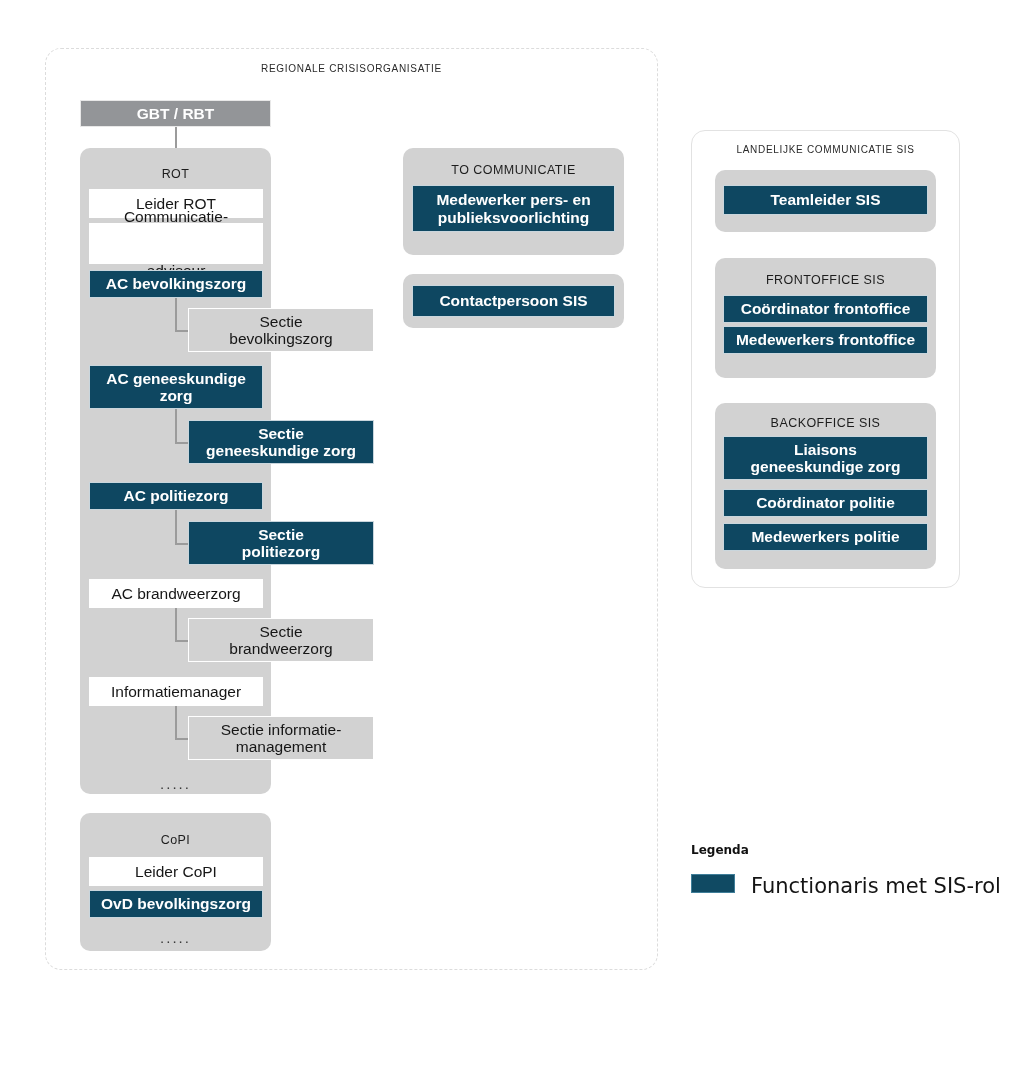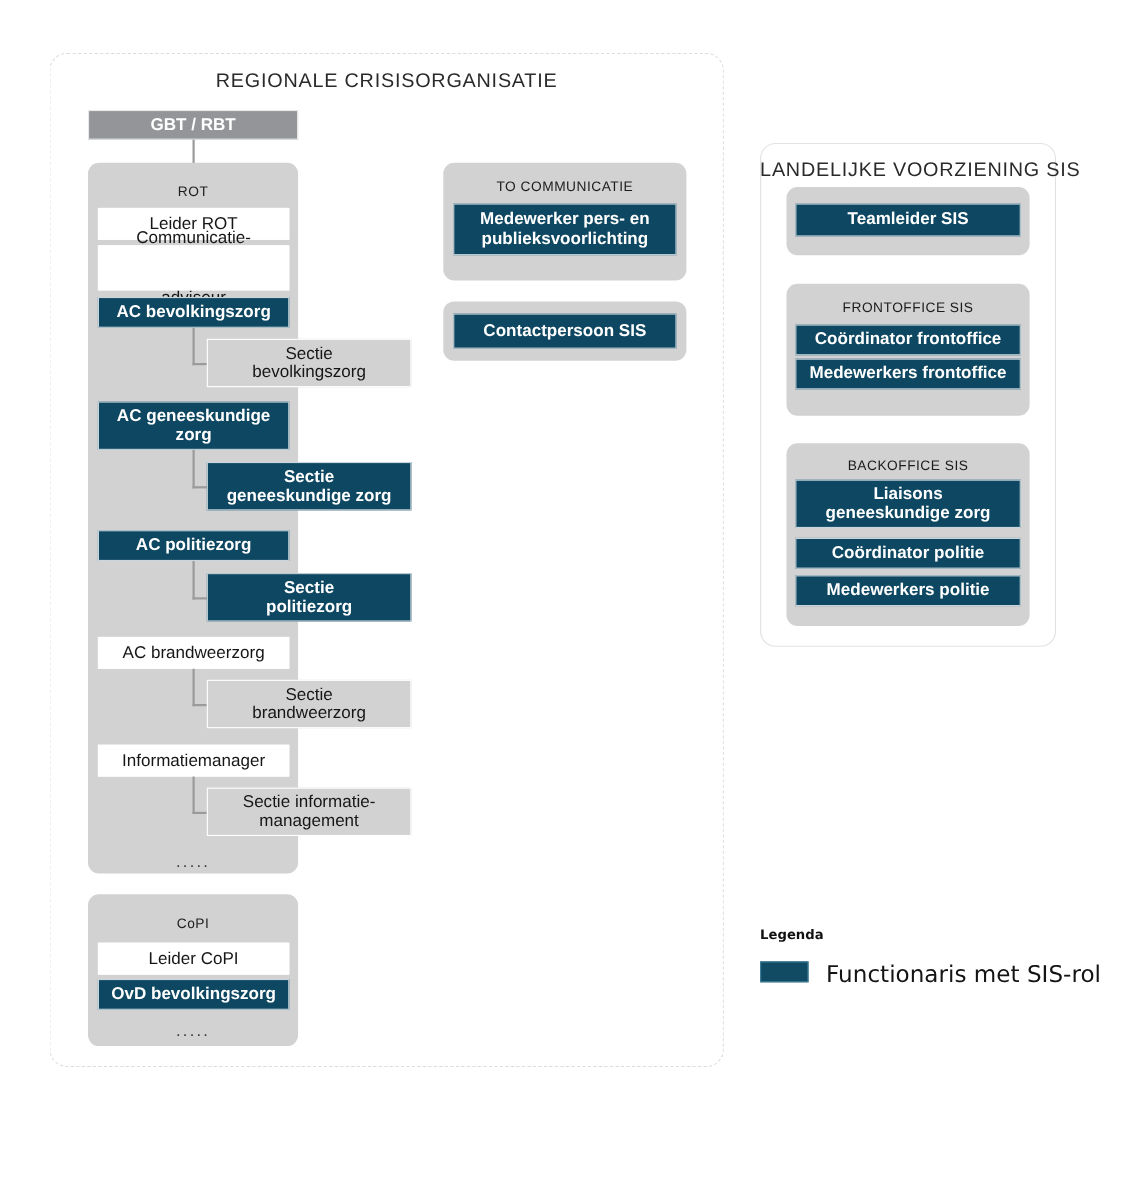--- a/index.html
+++ b/index.html
@@ -38,21 +38,21 @@
   .grp-label {
     text-align: center;
     font-size: 12.5px;
     letter-spacing: .45px;
     color: #1d1d1d;
     line-height: 1;
   }
 
   .diagram-title {
     text-align: center;
-    font-size: 18px;
+    font-size: 10px;
     letter-spacing: .7px;
     color: #2a2a2a;
     white-space: nowrap;
   }
 
   
   .node {
     box-sizing: border-box;
     display: flex;
     align-items: center;
@@ -190,21 +190,21 @@
   <span>Medewerker pers- en</span>
   <span>publieksvoorlichting</span>
 </div>
 
 <div class="abs grp" style="left:403px; top:274px; width:221px; height:54px;"></div>
 
 <div class="abs node blue" style="left:412px; top:285px; width:203px; height:32px;">Contactpersoon SIS</div>
 
 <div class="abs panel-solid" style="left:691px; top:130px; width:269px; height:458px;"></div>
 
-<div class="abs diagram-title" style="left:691px; top:144px; width:269px;">LANDELIJKE VOORZIENING SIS</div>
+<div class="abs diagram-title" style="left:691px; top:144px; width:269px;">LANDELIJKE COMMUNICATIE SIS</div>
 
 <div class="abs grp" style="left:715px; top:170px; width:221px; height:62px;"></div>
 <div class="abs node blue" style="left:723px; top:185px; width:205px; height:30px;">Teamleider SIS</div>
 
 <div class="abs grp" style="left:715px; top:258px; width:221px; height:120px;"></div>
 <div class="abs grp-label" style="left:715px; top:274px; width:221px;">FRONTOFFICE SIS</div>
 <div class="abs node blue" style="left:723px; top:295px; width:205px; height:28px;">Coördinator frontoffice</div>
 <div class="abs node blue" style="left:723px; top:326px; width:205px; height:28px;">Medewerkers frontoffice</div>
 
 <div class="abs grp" style="left:715px; top:403px; width:221px; height:166px;"></div>

